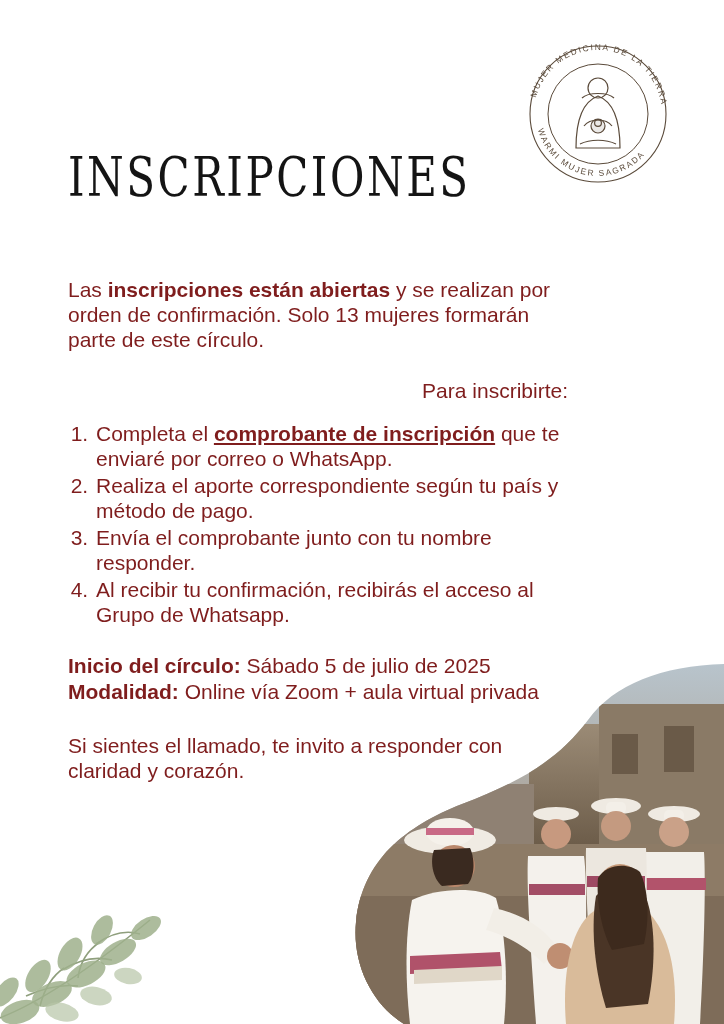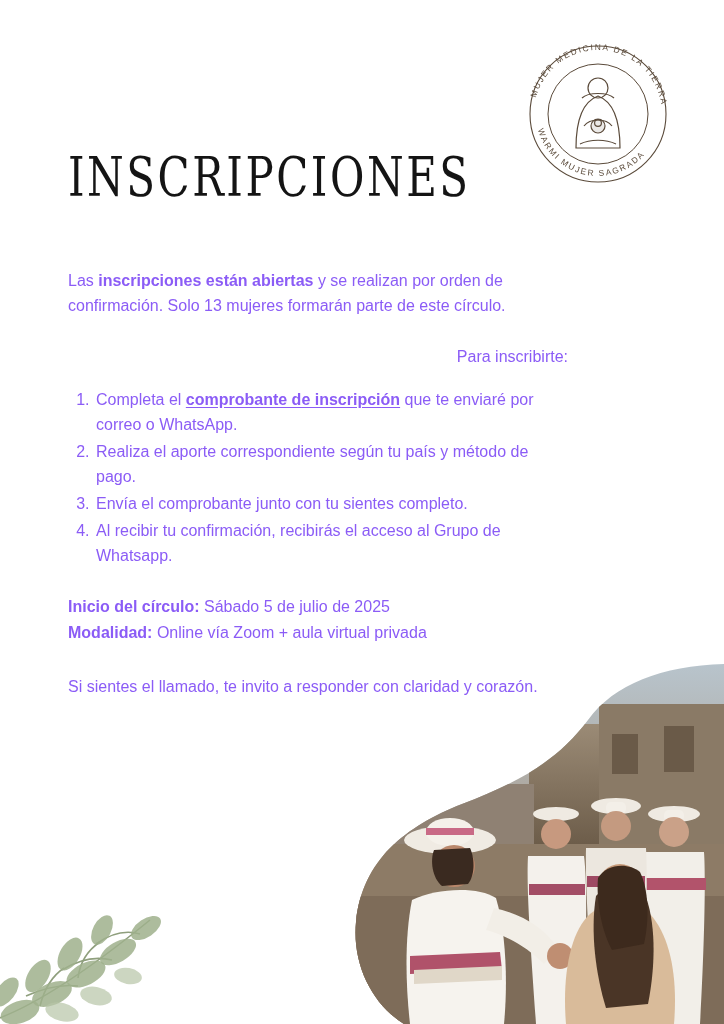--- a/index.html
+++ b/index.html
@@ -36,26 +36,26 @@
     letter-spacing: 2.5px;
     font-weight: 400;
     color: #141414;
     transform: scaleY(1.28);
     transform-origin: left top;
   }
 
   
   .content {
     position: absolute;
-    top: 268px;
+    top: 277px;
     left: 68px;
     width: 500px;
-    font-size: 16px;
+    font-size: 21px;
     line-height: 25px;
-    color: #8b5cf6;
+    color: #7f1d1d;
   }
   .para { margin: 0 0 26px 0; }
   .para.tight { margin-bottom: 18px; text-align: right; }
   b, strong { font-weight: 700; }
   .u-bold {
     font-weight: 700;
     text-decoration: underline;
     text-underline-offset: 2px;
   }
 
@@ -136,21 +136,21 @@
   <p class="para tight">Para inscribirte:</p>
 
   <ol class="steps">
     <li>
       <span>Completa el </span><span class="u-bold">comprobante de inscripción</span><span> que te enviaré por correo o WhatsApp.</span>
     </li>
     <li>
       <span>Realiza el aporte correspondiente según tu país y método de pago.</span>
     </li>
     <li>
-      <span>Envía el comprobante junto con tu sientes completo.</span>
+      <span>Envía el comprobante junto con tu nombre responder.</span>
     </li>
     <li>
       <span>Al recibir tu confirmación, recibirás el acceso al Grupo de Whatsapp.</span>
     </li>
   </ol>
 
   <div class="kv-block">
     <p class="kv">
       <span class="k">Inicio del círculo:</span><span> Sábado 5 de julio de 2025</span>
     </p>

